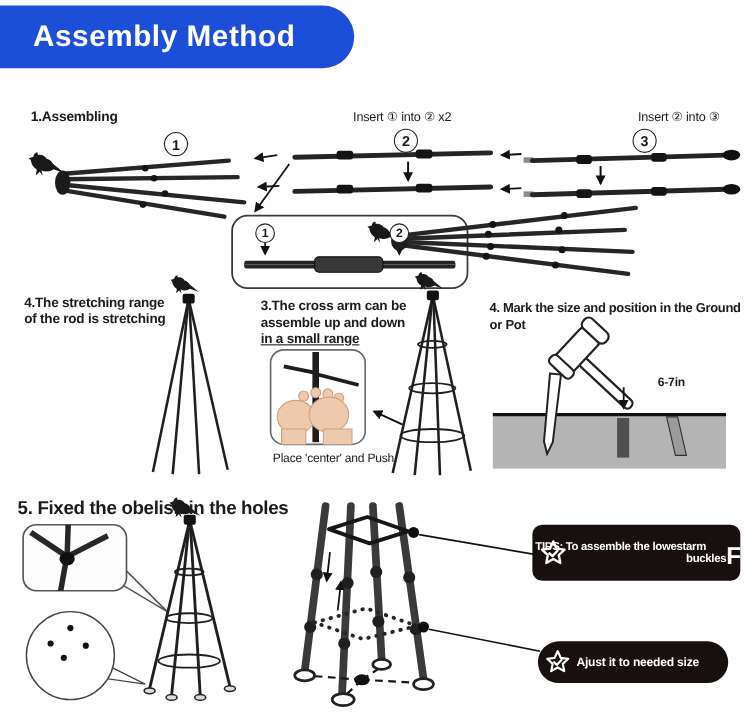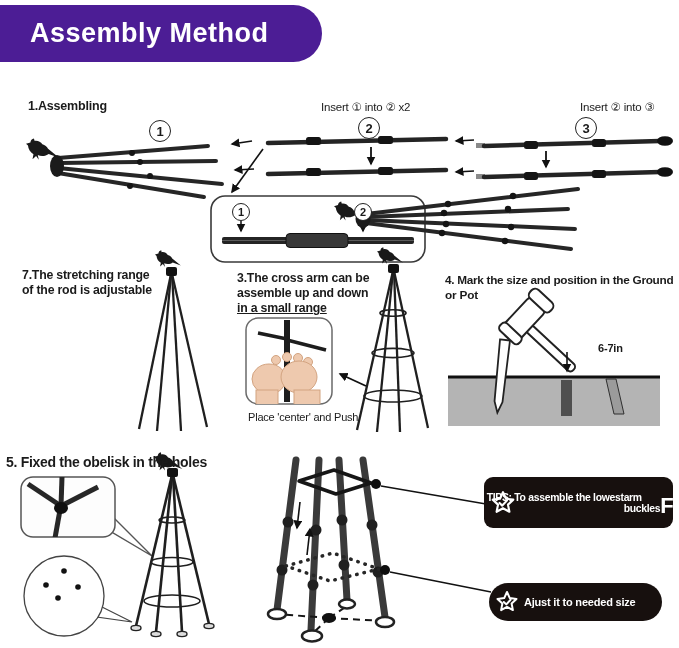--- a/index.html
+++ b/index.html
@@ -1,19 +1,19 @@
 <!DOCTYPE html>
 <html><head>
 <meta charset="utf-8">
 <style>
   html,body{margin:0;padding:0;background:#fff;}
   #canvas{position:relative;width:679px;height:648px;background:#fff;overflow:hidden;
           font-family:"Liberation Sans","DejaVu Sans",sans-serif;color:#1b1b1b;}
   #art{position:absolute;left:0;top:0;}
-  .banner{position:absolute;left:0;top:5px;width:322px;height:57px;background:#4c1d95;
+  .banner{position:absolute;left:0;top:5px;width:322px;height:57px;background:#1d4ed8;
           border-radius:0 29px 29px 0;display:flex;align-items:center;padding-left:30px;box-sizing:border-box;}
   .banner span{color:#fff;font-size:27px;font-weight:bold;letter-spacing:.5px;}
   .txt{position:absolute;font-weight:bold;font-size:12.5px;line-height:14.5px;letter-spacing:-.2px;white-space:nowrap;}
   .thin{font-weight:normal;}
   .circle-num{position:absolute;width:22px;height:22px;border:1.7px solid #222;border-radius:50%;
               background:#fff;display:flex;align-items:center;justify-content:center;
               font-size:13px;font-weight:bold;box-sizing:border-box;}
   .circle-num.small{width:18px;height:18px;font-size:11px;border-width:1.4px;}
   .tip-pill{position:absolute;background:#17100e;color:#fff;display:flex;align-items:center;
             box-sizing:border-box;padding:4px 8px 4px 6px;}
@@ -247,33 +247,33 @@
   <div class="txt" style="left:28px;top:99px;">1.Assembling</div>
   <div class="txt thin" style="left:321px;top:100px;font-size:11.5px;">Insert ① into ② x2</div>
   <div class="txt thin" style="left:580px;top:100px;font-size:11.5px;">Insert ② into ③</div>
 
   <div class="circle-num" style="left:149px;top:120px;">1</div>
   <div class="circle-num" style="left:358px;top:117px;">2</div>
   <div class="circle-num" style="left:575px;top:117px;">3</div>
   <div class="circle-num small" style="left:232px;top:203px;">1</div>
   <div class="circle-num small" style="left:354px;top:203px;">2</div>
 
-  <div class="txt" style="left:22px;top:268px;font-size:12.3px;">7.The stretching range</div>
-  <div class="txt" style="left:22px;top:283px;font-size:12.3px;">of the rod is adjustable</div>
+  <div class="txt" style="left:22px;top:268px;font-size:12.3px;">4.The stretching range</div>
+  <div class="txt" style="left:22px;top:283px;font-size:12.3px;">of the rod is stretching</div>
 
   <div class="txt" style="left:237px;top:271px;font-size:12.3px;text-align:center;">3.The cross arm can be</div>
   <div class="txt" style="left:237px;top:286px;font-size:12.3px;">assemble up and down</div>
   <div class="txt" style="left:237px;top:301px;font-size:12.3px;text-decoration:underline;">in a small range</div>
   <div class="txt thin" style="left:228px;top:410px;font-size:11px;padding-left:20px;">Place 'center' and Push</div>
 
   <div class="txt" style="left:445px;top:273px;font-size:11.8px;letter-spacing:-.3px;">4. Mark the size and position in the Ground</div>
   <div class="txt" style="left:445px;top:288px;font-size:11.8px;">or Pot</div>
   <div class="txt" style="left:550px;top:341px;font-size:11px;font-weight:600;padding-left:48px;">6-7in</div>
 
-  <div class="txt" style="left:6px;top:455px;font-size:14px;letter-spacing:-.3px;">5. Fixed the obelisk in the holes</div>
+  <div class="txt" style="left:16px;top:455px;font-size:17px;letter-spacing:-.3px;">5. Fixed the obelisk in the holes</div>
 
   <div class="tip-pill tip1">
     <svg class="badge" width="26" height="26" viewBox="0 0 24 24">
       <polygon points="12,2 14.8,8.1 21.5,8.9 16.6,13.5 17.9,20.1 12,16.8 6.1,20.1 7.4,13.5 2.5,8.9 9.2,8.1" fill="none" stroke="#fff" stroke-width="2" stroke-linejoin="round"></polygon>
       <polyline points="8.8,12 11.3,14.4 15.6,9.8" fill="none" stroke="#fff" stroke-width="2" stroke-linecap="round" stroke-linejoin="round"></polyline>
     </svg>
     <div class="lines">
       <div class="l1">TIPS: To assemble the lowest</div>
       <div class="l2">
         <span class="arm">arm buckles</span>

